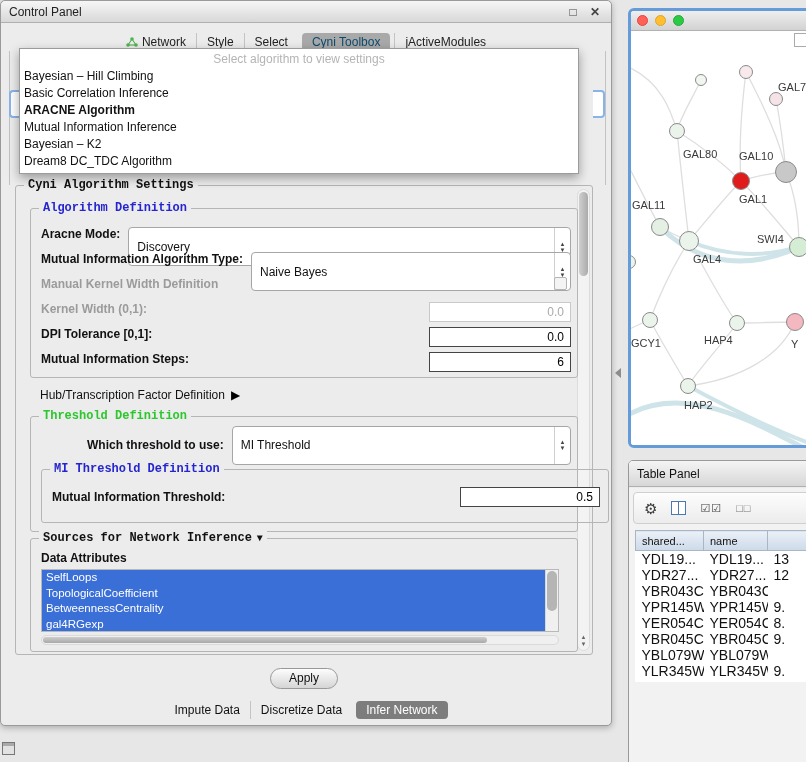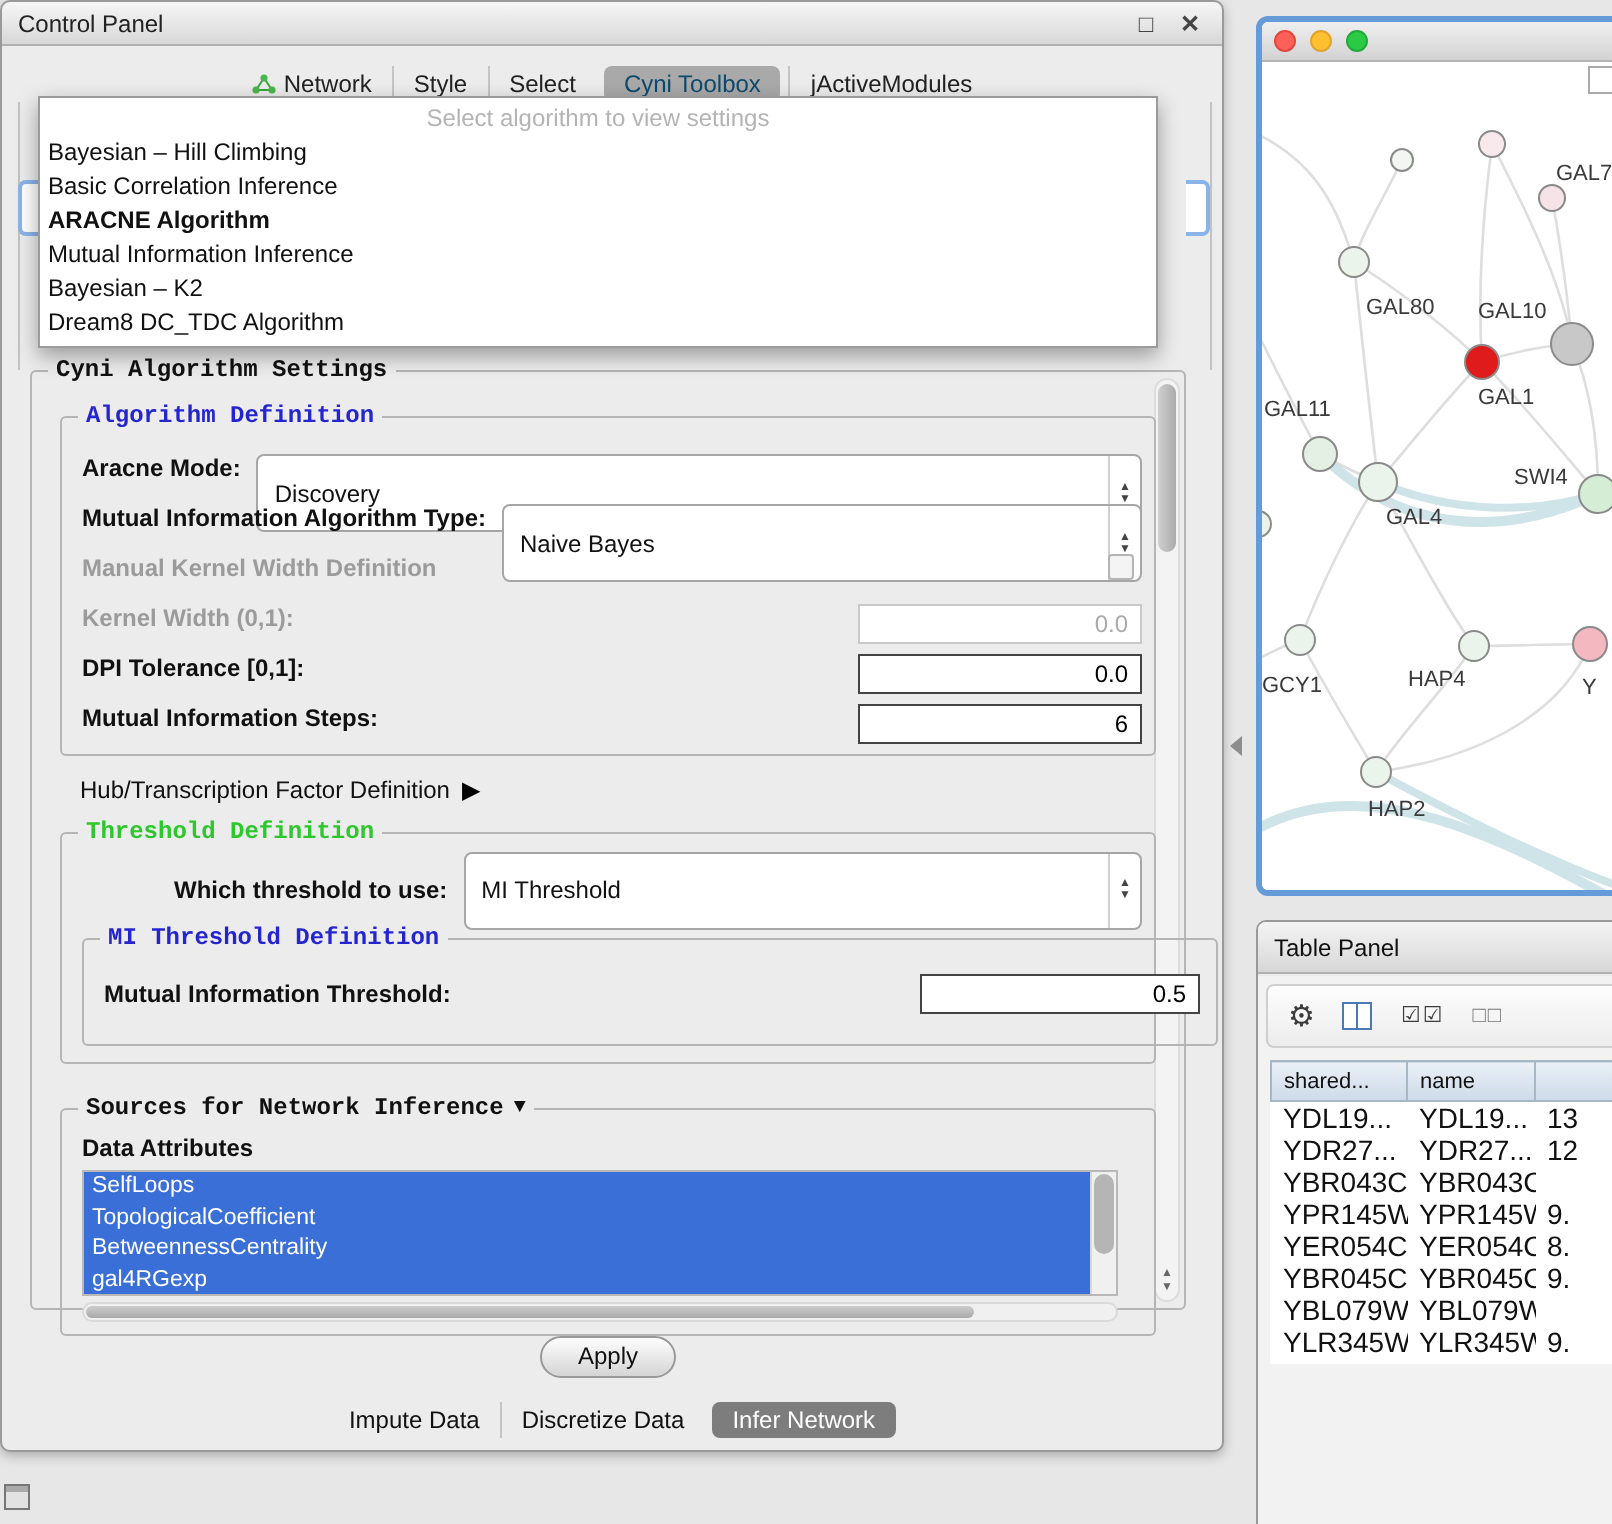--- a/index.html
+++ b/index.html
@@ -74,21 +74,21 @@
 
   .hub-row { position:absolute; left:24px; top:202px; display:flex; align-items:center; gap:6px; }
   .hub-arrow { font-size:12px; color:#000; }
 
   .threshold-group { left:14px; top:230px; width:548px; height:116px; }
   .th-row { display:flex; align-items:center; height:24px; margin-top:16px; padding:0 6px 0 56px; }
   .mi-group { left:10px; top:52px; width:568px; height:54px; }
   .mi-row { display:flex; align-items:center; height:22px; margin-top:16px; padding:0 8px 0 10px; }
   .mi-row .txt { width:140px; }
 
-  .sources-group { left:14px; top:368px; width:548px; height:114px; }
+  .sources-group { left:14px; top:352px; width:548px; height:114px; }
   .src-title-row { display:flex; align-items:center; gap:5px; }
   .attr-lbl { position:absolute; left:10px; top:12px; font-weight:bold; }
   .listbox { position:absolute; left:10px; top:30px; width:518px; height:63px;
     background:#fff; border:1px solid #b8b8b8; overflow:hidden; }
   .list-item { height:15.5px; line-height:15.5px; padding-left:4px; width:calc(100% - 13px);
     background:#3b6fd8; color:#fff; font-size:11.5px; white-space:nowrap; }
   .list-vscroll { position:absolute; right:0; top:0; bottom:0; width:13px; background:#f0f0f0; border-left:1px solid #d8d8d8; }
   .list-vscroll .thumb { position:absolute; left:1px; right:1px; top:1px; height:40px; background:#b5b5b5; border-radius:5px; }
   .h-scroll { position:absolute; left:10px; top:96px; width:518px; height:10px;
     background:#f0f0f0; border:1px solid #dadada; border-radius:5px; }

